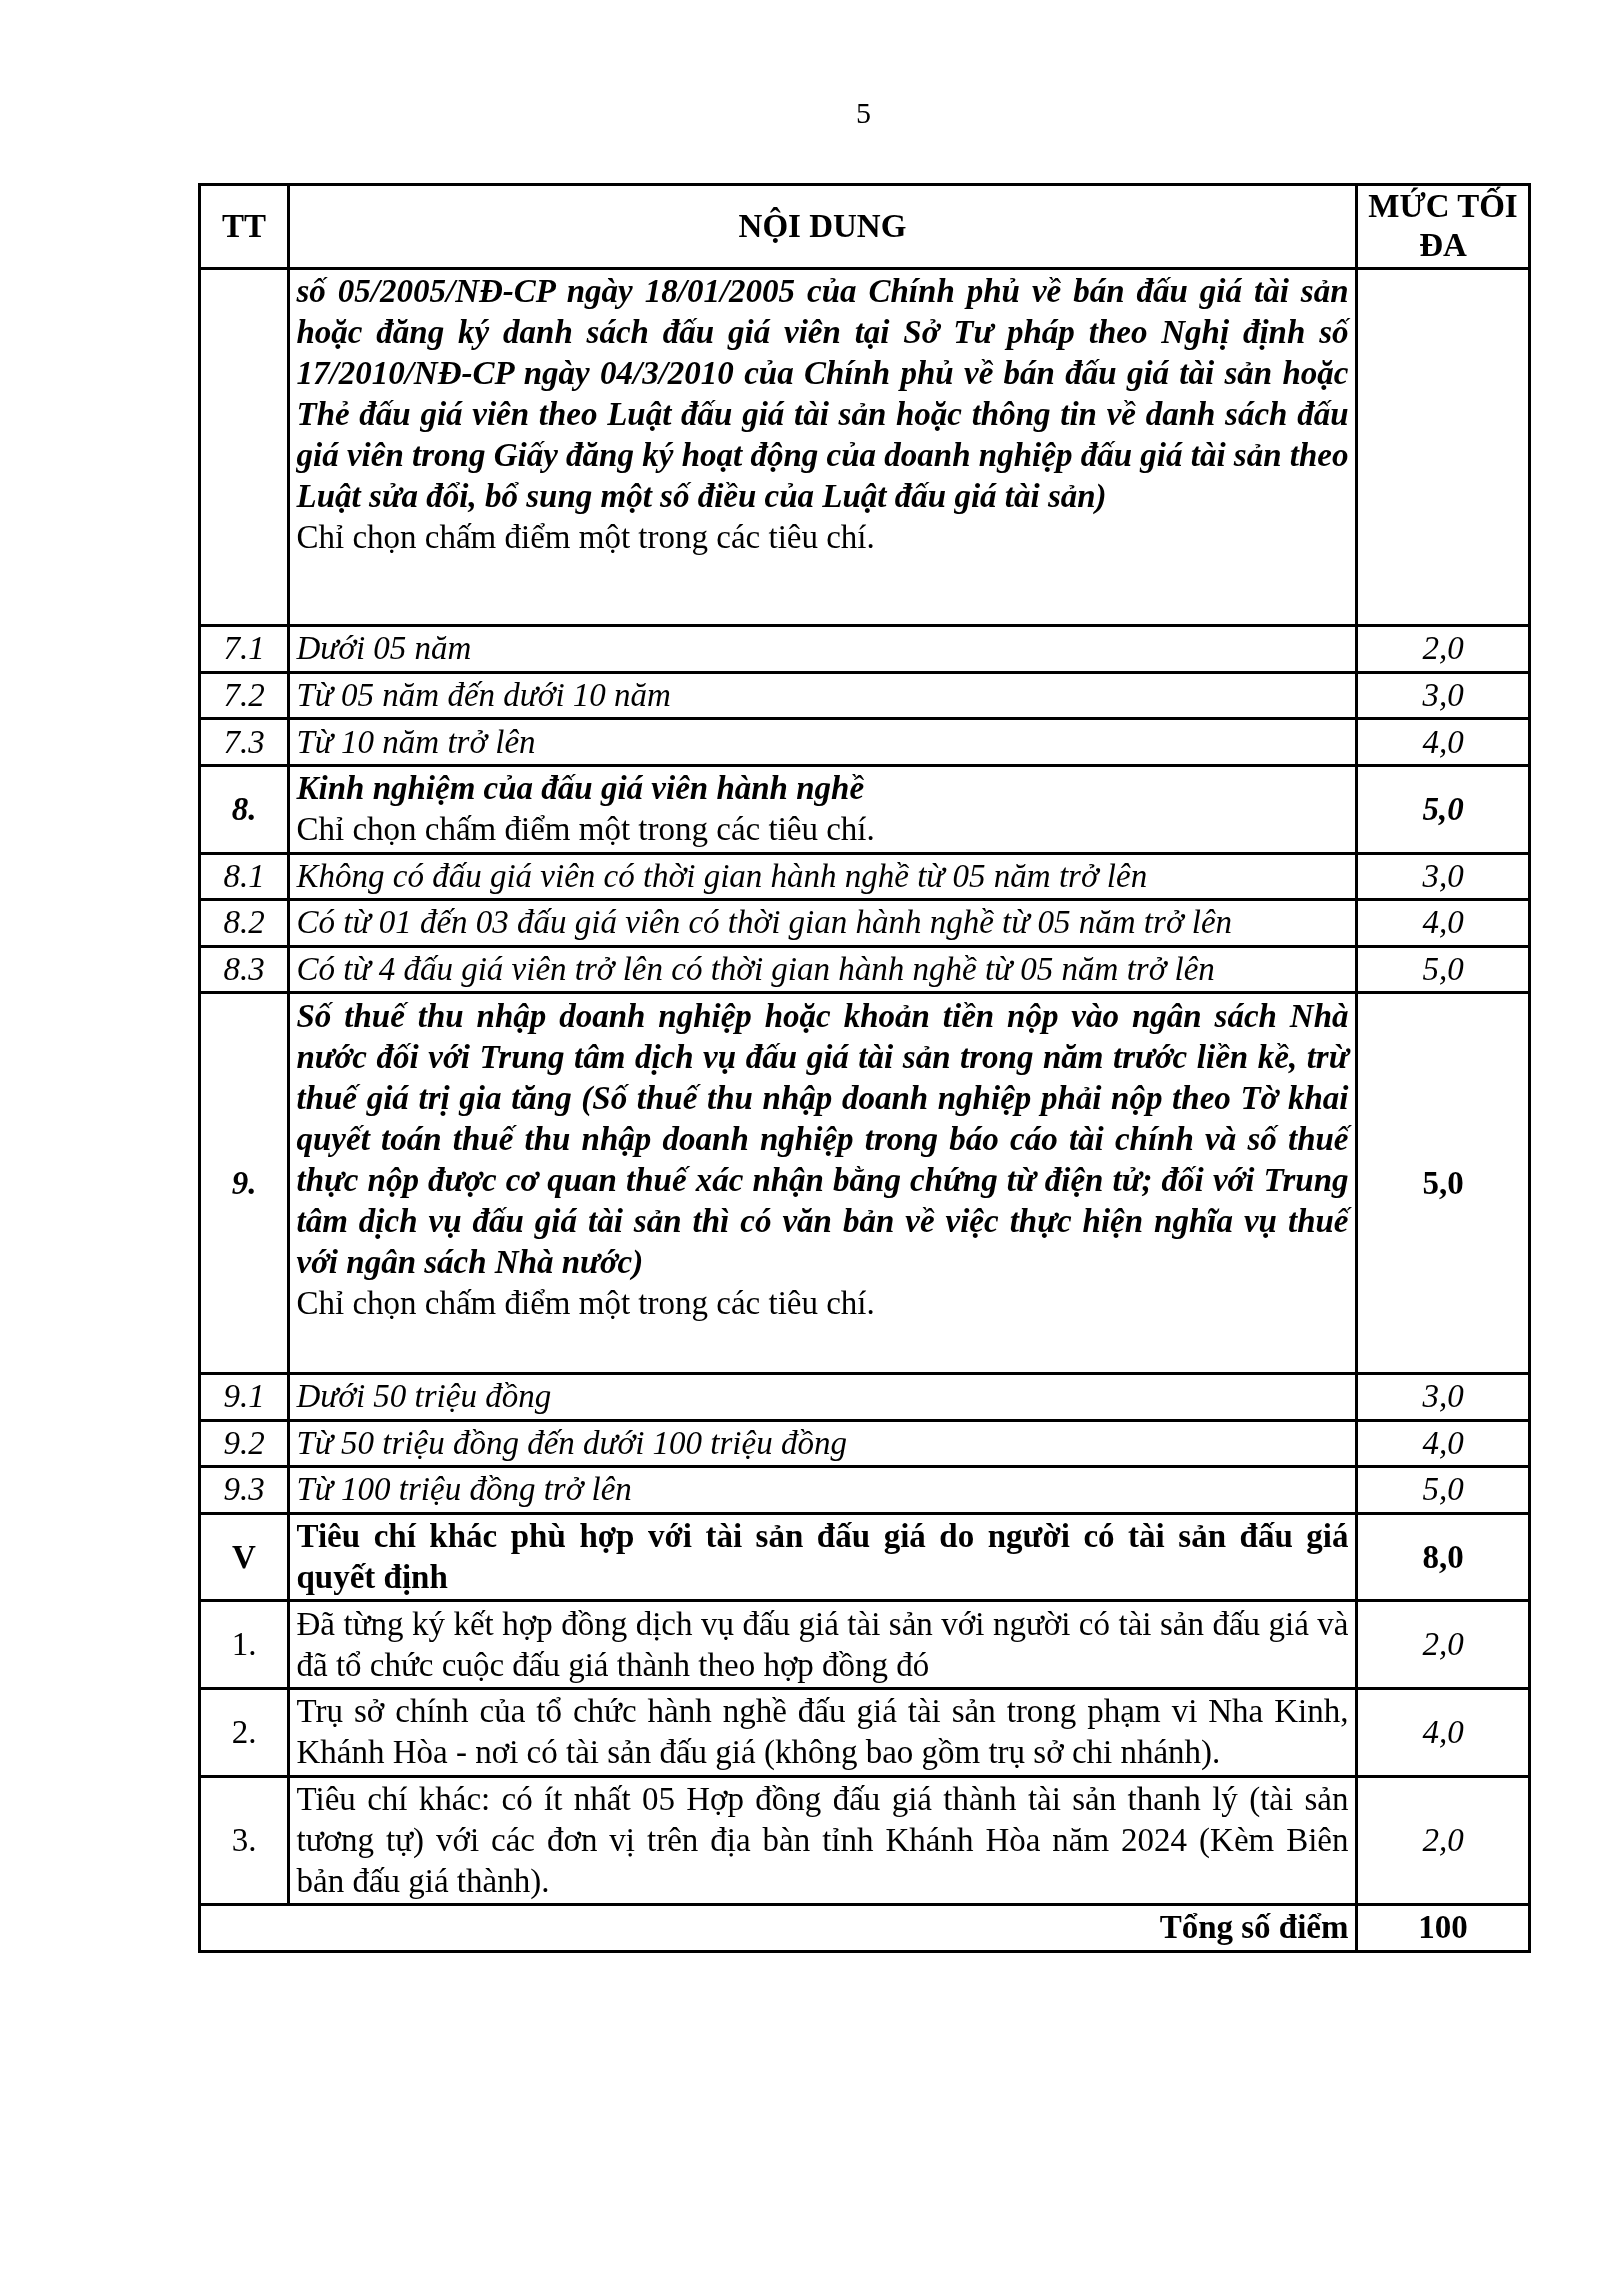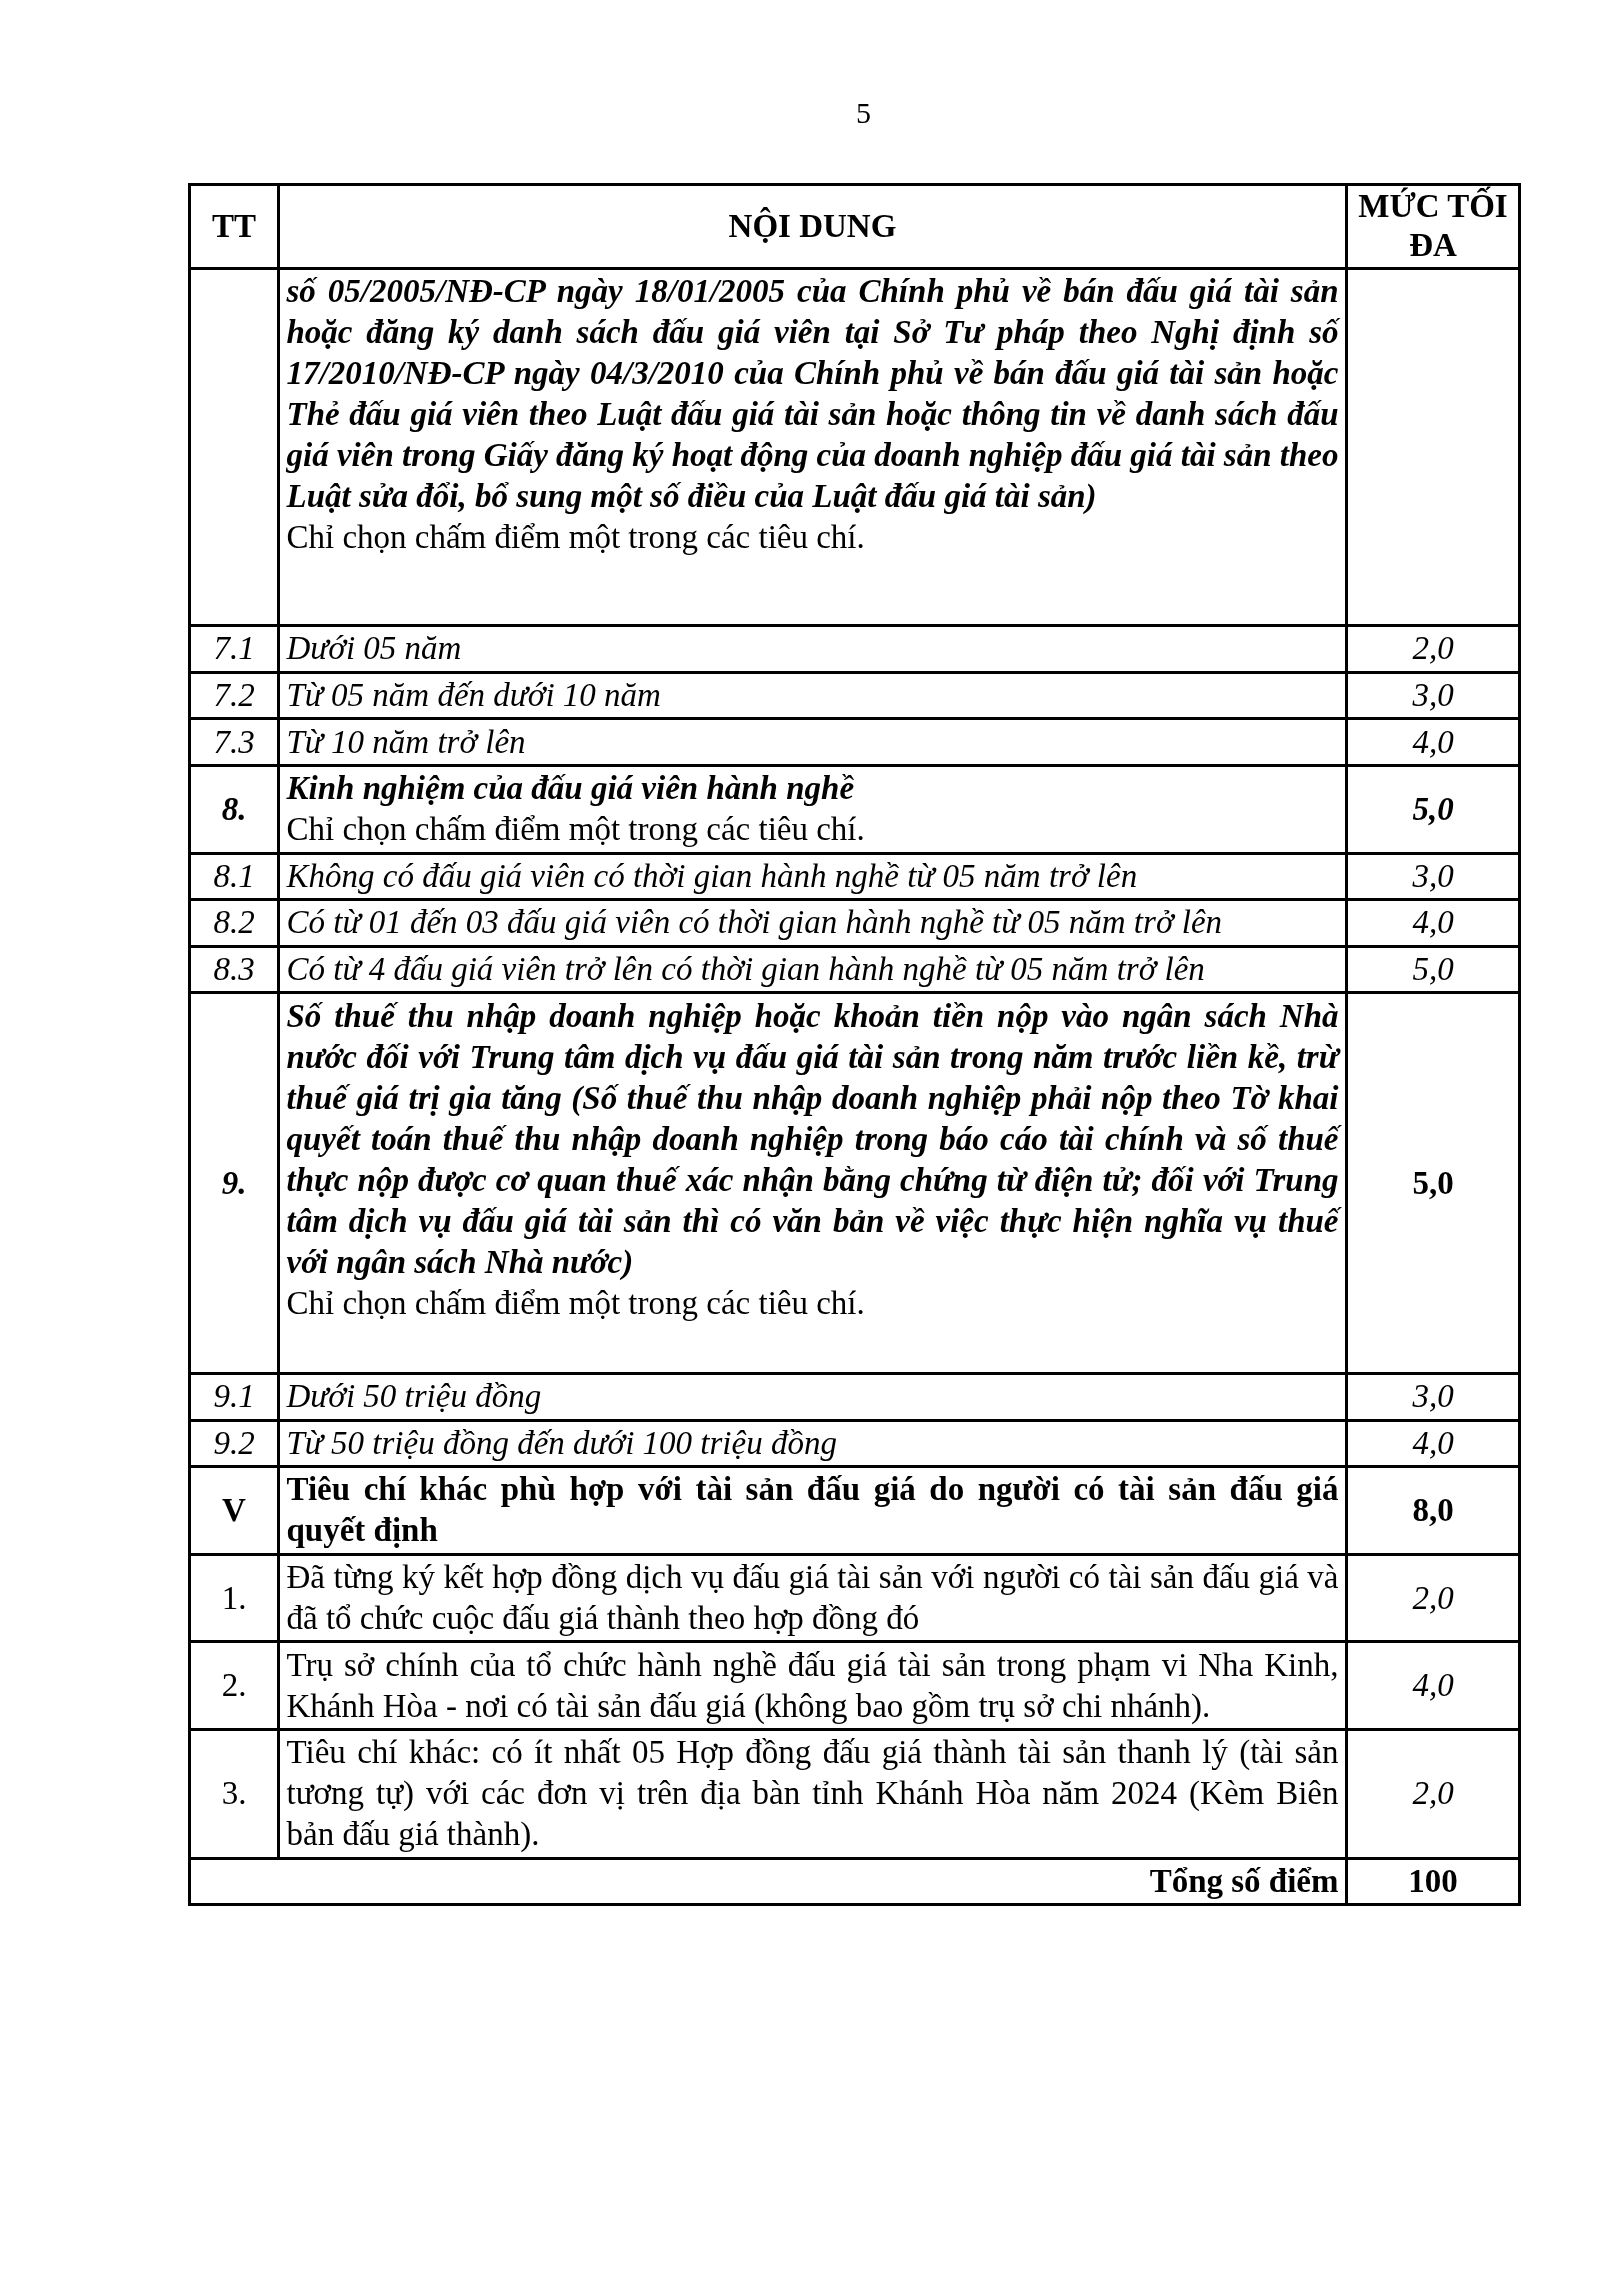--- a/index.html
+++ b/index.html
@@ -9,21 +9,21 @@
     background:#ffffff;
     font-family:"Liberation Serif","DejaVu Serif",serif;
     color:#000;
     overflow:hidden;
   }
   .page-number{
     position:absolute;top:96px;left:198px;width:1331px;
     text-align:center;font-size:30px;line-height:34px;
   }
   table.criteria{
-    position:absolute;top:183px;left:188px;
+    position:absolute;top:183px;left:198px;
     width:1331px;table-layout:fixed;
     border-collapse:collapse;
     font-size:33px;line-height:41px;
   }
   table.criteria th, table.criteria td{
     border:3.9px solid #000;
     padding:1.3px 6.5px;
     vertical-align:middle;
     overflow:hidden;
   }
@@ -138,20 +138,27 @@
           </td>
           <td class="cell-score s-italic" data-name="row-score-cell">3,0</td>
         </tr>
         <tr data-name="table-row-9-2">
           <td class="cell-tt s-italic" data-name="row-number-cell">9.2</td>
           <td class="cell-content" data-name="row-content-cell">
             <div class="par s-italic" data-name="content-paragraph">Từ 50 triệu đồng đến dưới 100 triệu đồng</div>
           </td>
           <td class="cell-score s-italic" data-name="row-score-cell">4,0</td>
         </tr>
+        <tr data-name="table-row-9-3">
+          <td class="cell-tt s-italic" data-name="row-number-cell">9.3</td>
+          <td class="cell-content" data-name="row-content-cell">
+            <div class="par s-italic" data-name="content-paragraph">Từ 100 triệu đồng trở lên</div>
+          </td>
+          <td class="cell-score s-italic" data-name="row-score-cell">5,0</td>
+        </tr>
         <tr data-name="table-row-V">
           <td class="cell-tt s-bold" data-name="row-number-cell">V</td>
           <td class="cell-content" data-name="row-content-cell">
             <div class="par s-bold" data-name="content-paragraph">Tiêu chí khác phù hợp với tài sản đấu giá do người có tài sản đấu giá quyết định</div>
           </td>
           <td class="cell-score s-bold" data-name="row-score-cell">8,0</td>
         </tr>
         <tr data-name="table-row-1">
           <td class="cell-tt s-normal" data-name="row-number-cell">1.</td>
           <td class="cell-content" data-name="row-content-cell">

